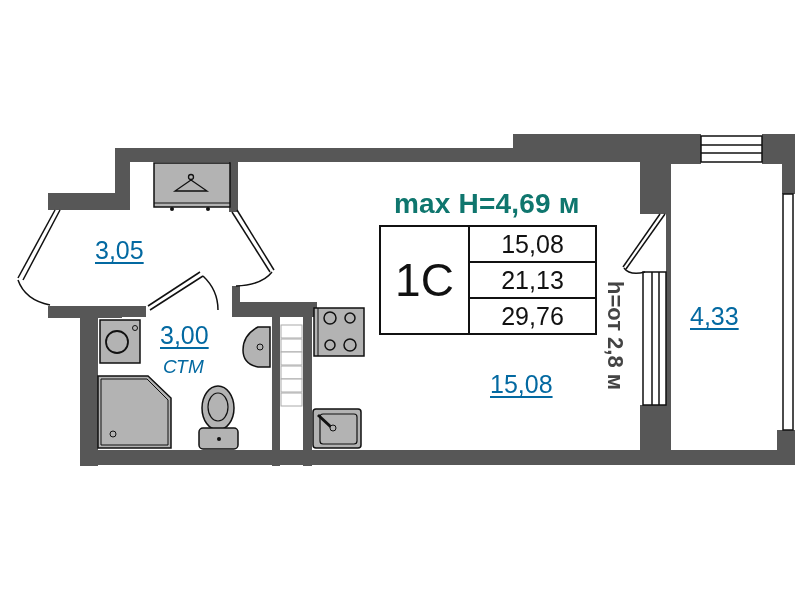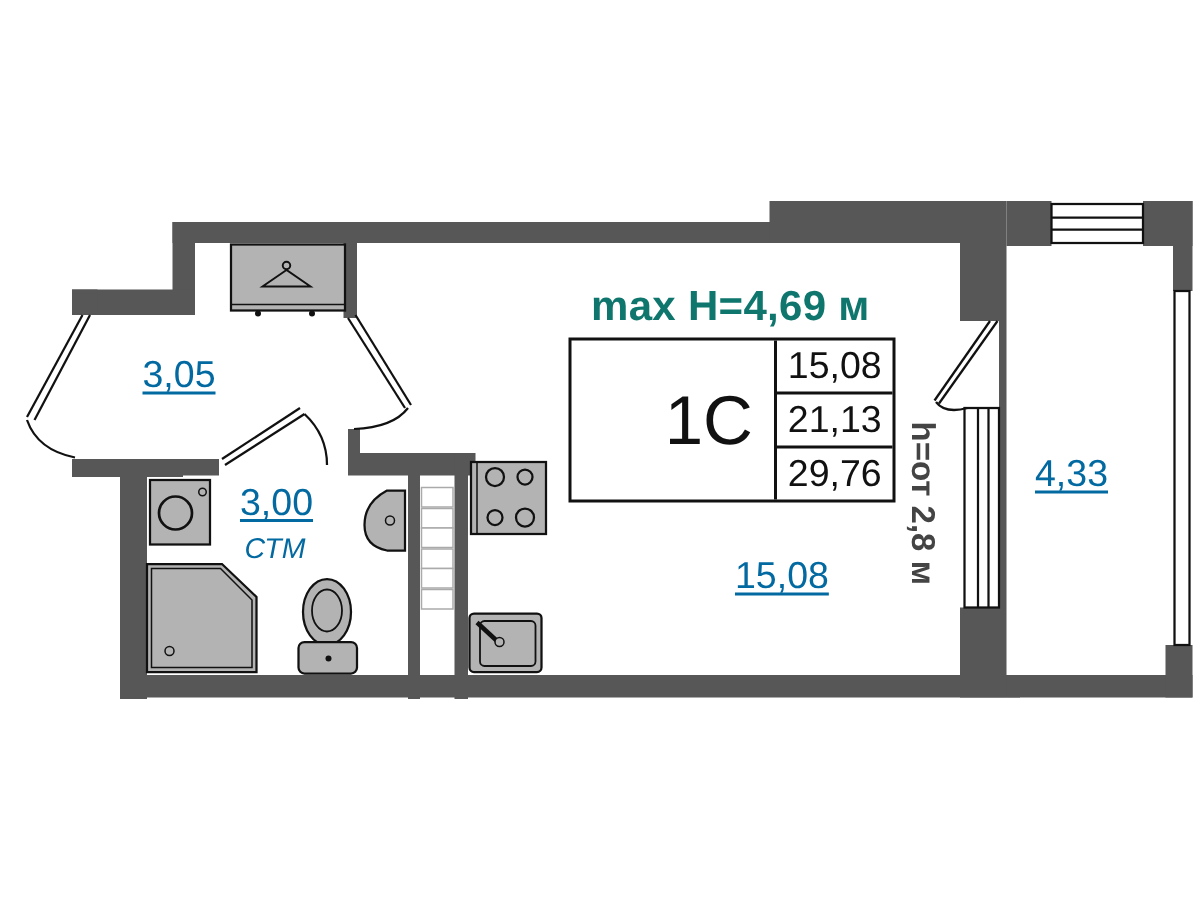--- a/index.html
+++ b/index.html
@@ -2,21 +2,21 @@
 <html><head>
 <meta charset="utf-8">
 <style>
   html, body { margin: 0; padding: 0; background: #ffffff; }
   body { width: 800px; height: 600px; position: relative; overflow: hidden; font-family: "Liberation Sans", sans-serif; }
   #plan { position: absolute; left: 0; top: 0; width: 800px; height: 600px; }
   .lbl { position: absolute; color: #0369a1; font-family: "Liberation Sans", sans-serif; white-space: nowrap; }
   .area { font-size: 25px; text-decoration: underline; text-decoration-thickness: 2px; text-underline-offset: 3px; }
   .maxh { font-size: 28px; font-weight: bold; color: #0f766e; letter-spacing: 0.2px; }
   .apt-table { position: absolute; left: 379px; top: 225px; width: 218px; height: 110px; border: 2px solid #111; box-sizing: border-box; display: flex; background: #fff; }
-  .apt-type { width: 87px; border-right: 2px solid #111; display: flex; align-items: center; justify-content: center; font-size: 46px; color: #111; padding-left: 48px; }
+  .apt-type { width: 87px; border-right: 2px solid #111; display: flex; align-items: center; justify-content: center; font-size: 46px; color: #111; }
   .apt-vals { flex: 1; display: flex; flex-direction: column; }
   .apt-vals div { flex: 1; display: flex; align-items: center; justify-content: center; font-size: 25px; color: #111; border-bottom: 2px solid #111; }
   .apt-vals div:last-child { border-bottom: none; }
   .vert { position: absolute; left: 628px; top: 281px; transform-origin: left top; transform: rotate(90deg); font-size: 22px; font-weight: bold; color: #444; white-space: nowrap; }
 </style>
 </head>
 <body>
 
 <svg id="plan" viewBox="0 0 800 600" xmlns="http://www.w3.org/2000/svg">
 

